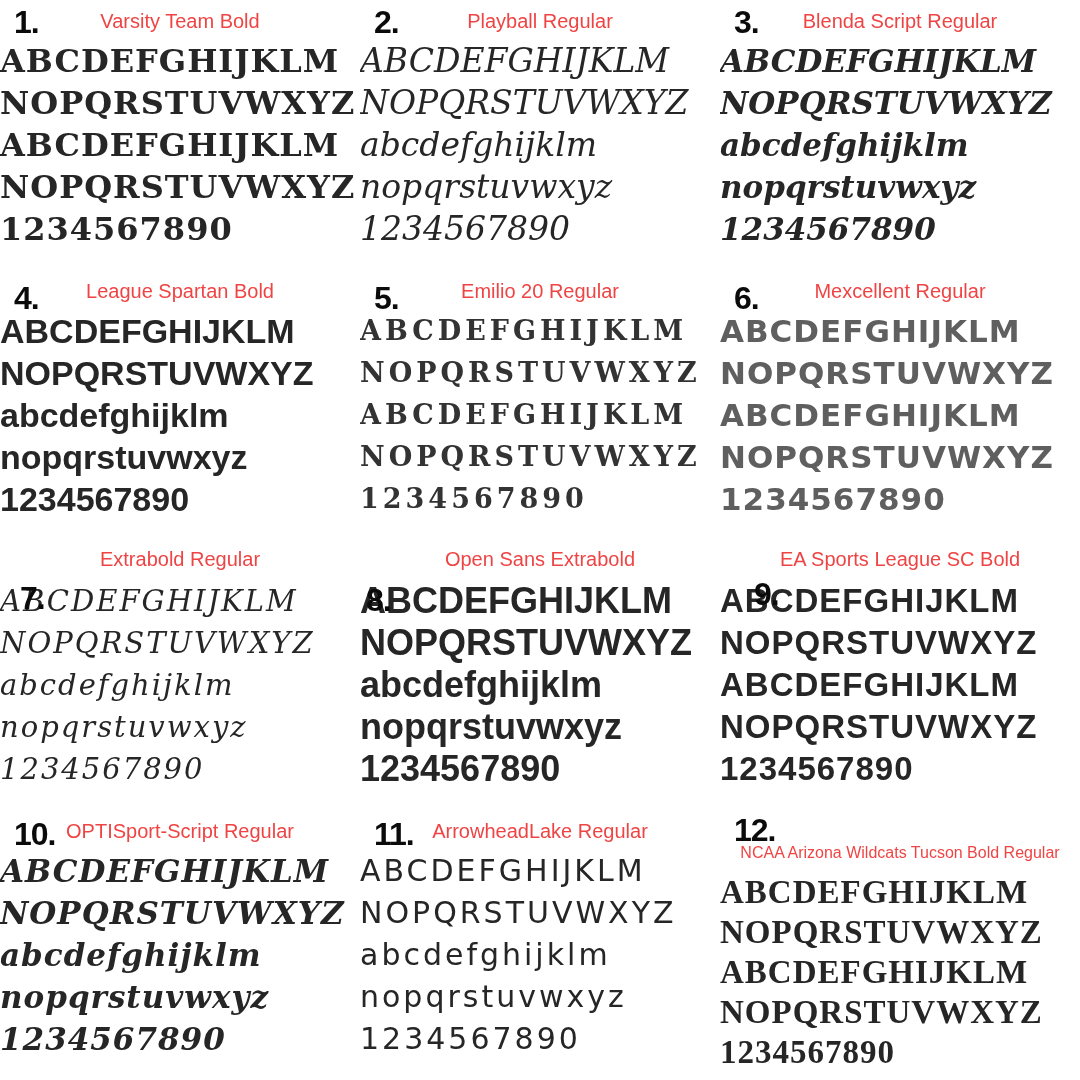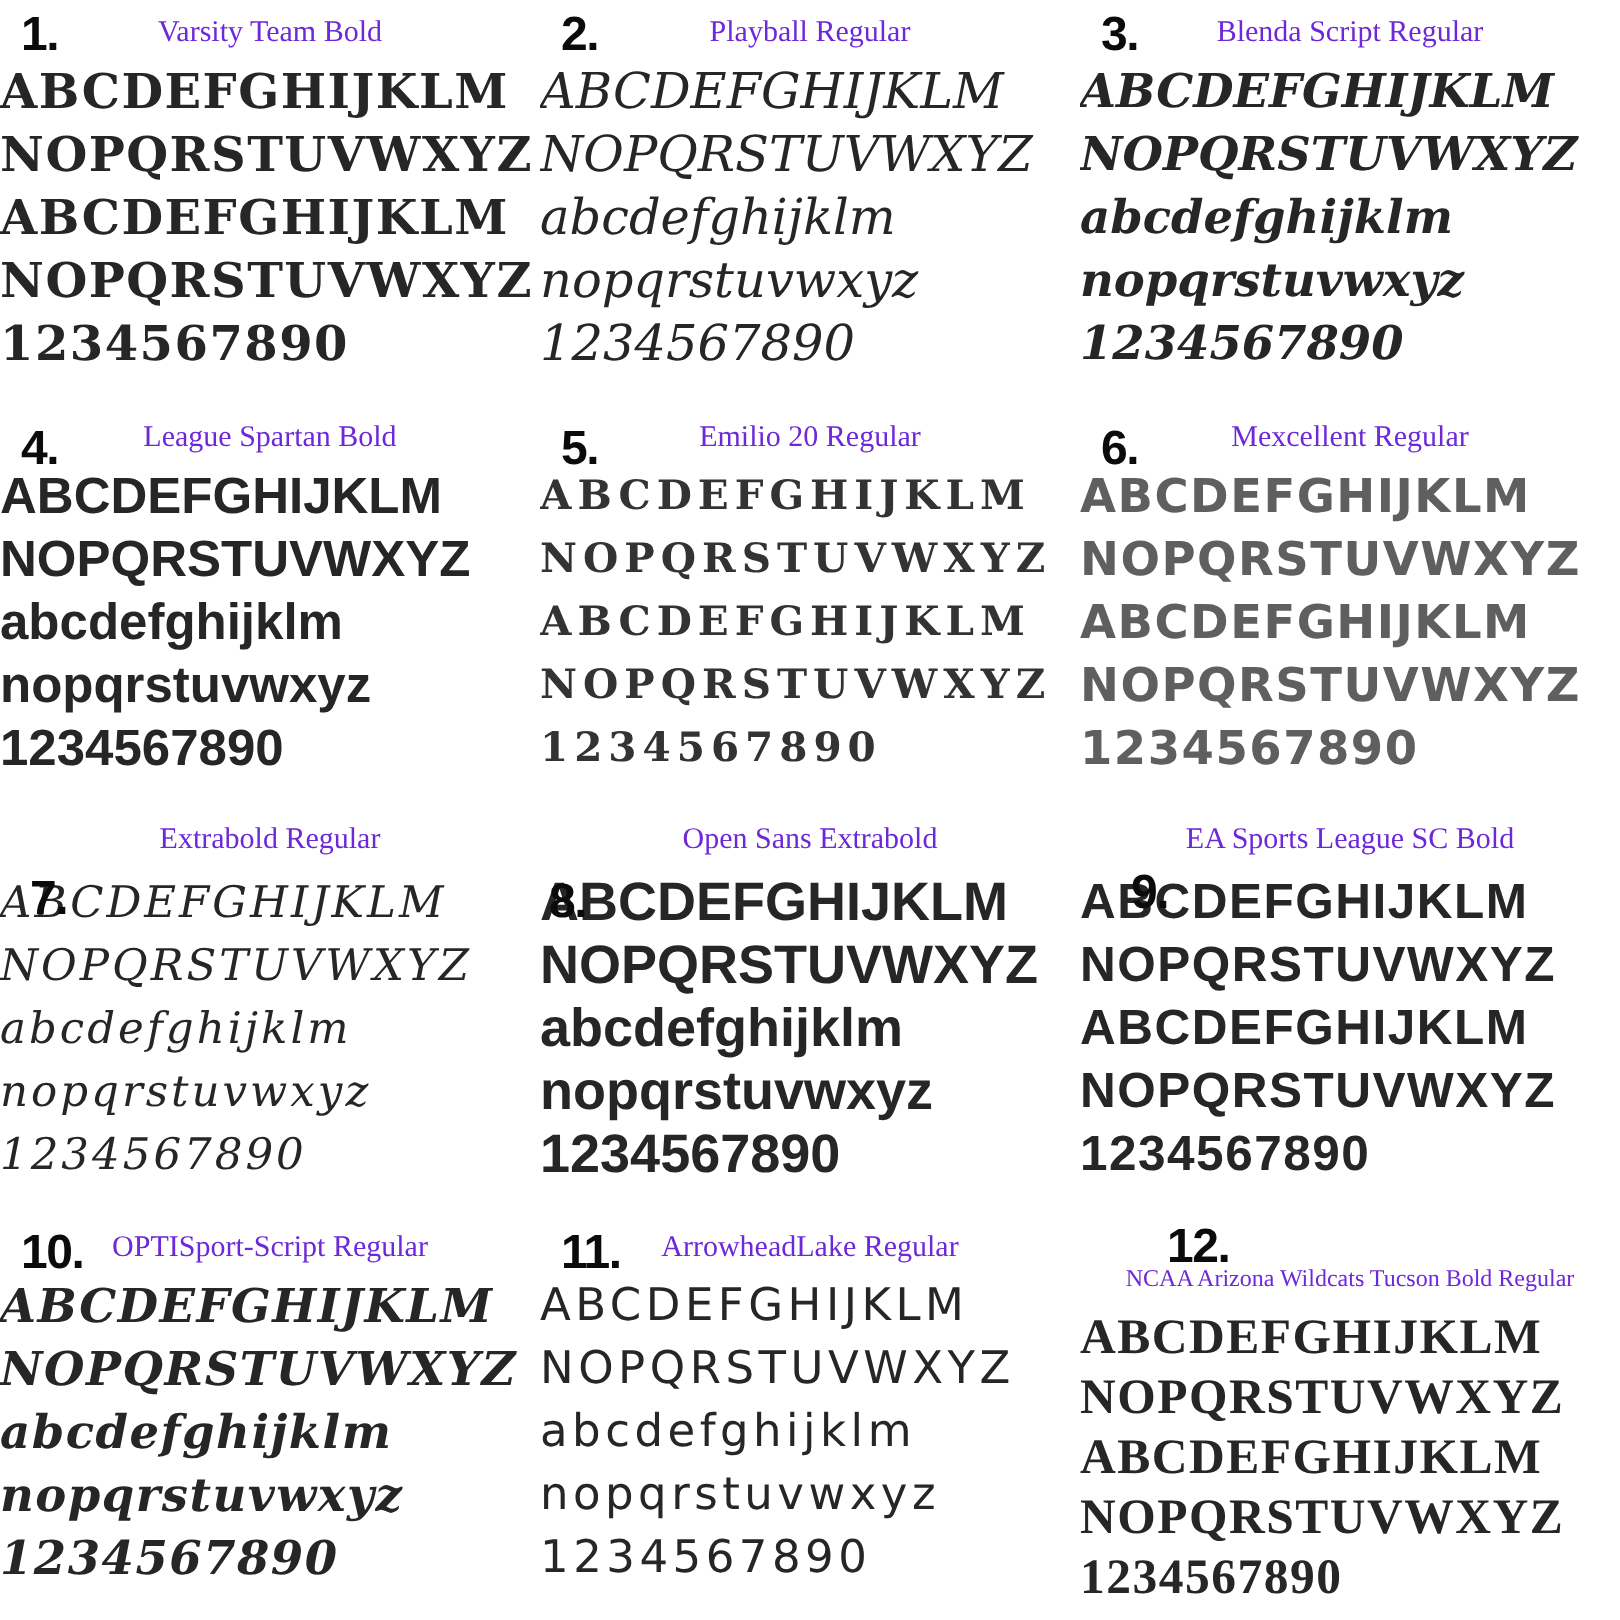--- a/index.html
+++ b/index.html
@@ -14,22 +14,22 @@
   .cell{position:relative;overflow:hidden;padding-top:8px;box-sizing:border-box;}
   .cell-head{position:relative;height:32px;}
   .num{
     position:absolute;left:14px;top:-4px;
     font-family:"Liberation Sans",sans-serif;
     font-weight:900;font-size:32px;color:#0b0b0b;letter-spacing:-1px;
     z-index:2;
   }
   .title{
     display:block;text-align:center;
-    font-family:Liberation Serif, serif;
-    font-size:20px;color:#6d28d9;font-weight:400;
+    font-family:Liberation Sans, sans-serif;
+    font-size:20px;color:#ef4444;font-weight:400;
     padding-top:2px;white-space:nowrap;
   }
   .spec{text-align:left;color:#262626;}
   .line{display:block;white-space:nowrap;line-height:42px;}
 
   
   .c1 .line{font-family:"DejaVu Serif",serif;font-weight:700;font-size:32px;letter-spacing:1px;}
   .c2 .line{font-family:"DejaVu Serif",serif;font-style:italic;font-weight:400;font-size:33px;}
   .c3 .line{font-family:"DejaVu Serif",serif;font-style:italic;font-weight:700;font-size:31px;}
   .c4 .line{font-family:"Liberation Sans",sans-serif;font-weight:800;font-size:34px;}
@@ -43,21 +43,21 @@
   .c12 .line{font-family:"Liberation Serif",serif;font-weight:700;font-size:33px;letter-spacing:1px;}
 
   
   .c4 .num,.c5 .num,.c6 .num{top:2px;}
   .c7 .num{top:32px;left:20px;}
   .c8 .num{top:34px;left:6px;}
   .c9 .num{top:28px;left:34px;}
   .c7 .title,.c8 .title,.c9 .title{padding-top:0;}
   .c10 .num,.c11 .num{top:-2px;}
   .c12 .cell-head{height:54px;}
-  .c12 .num{top:-6px;margin-left:44px;}
+  .c12 .num{top:-6px;}
   .c12 .title{padding-top:26px;font-size:16px;text-align:center;}
   .c12 .line{line-height:40px;}
 </style>
 </head>
 <body>
 
 <div class="sheet">
 
   <section class="cell c1">
     <div class="cell-head">

